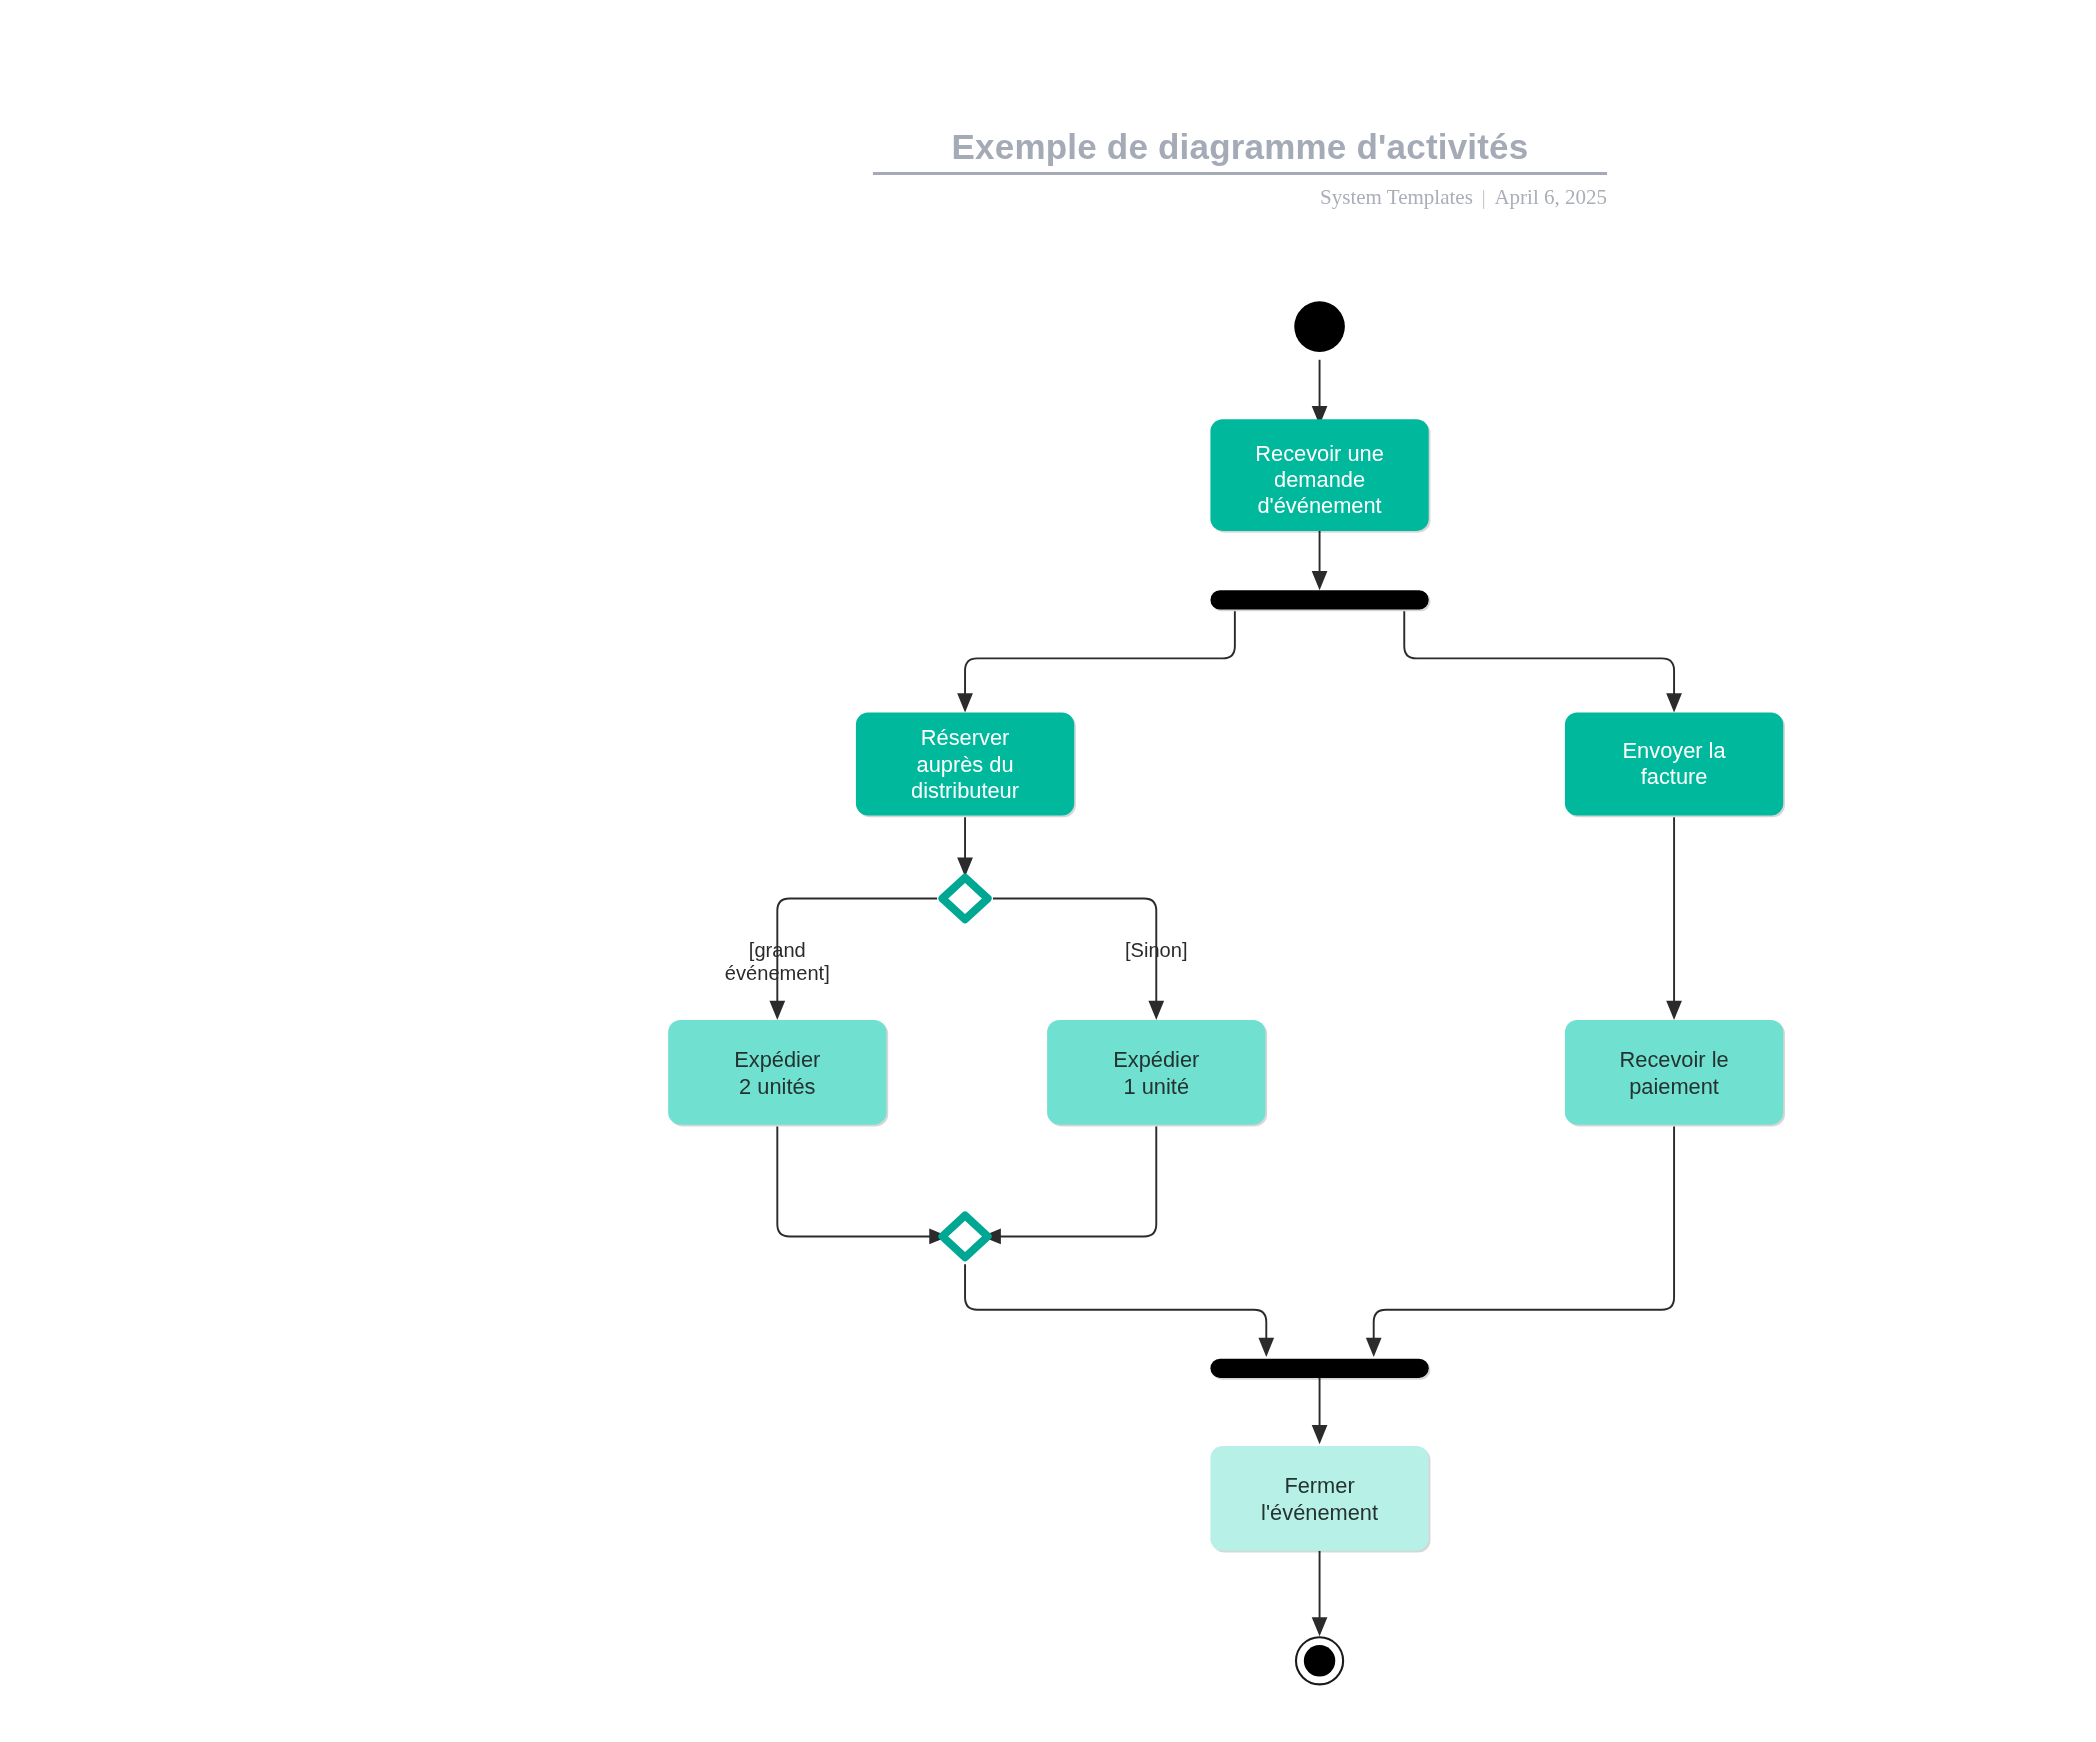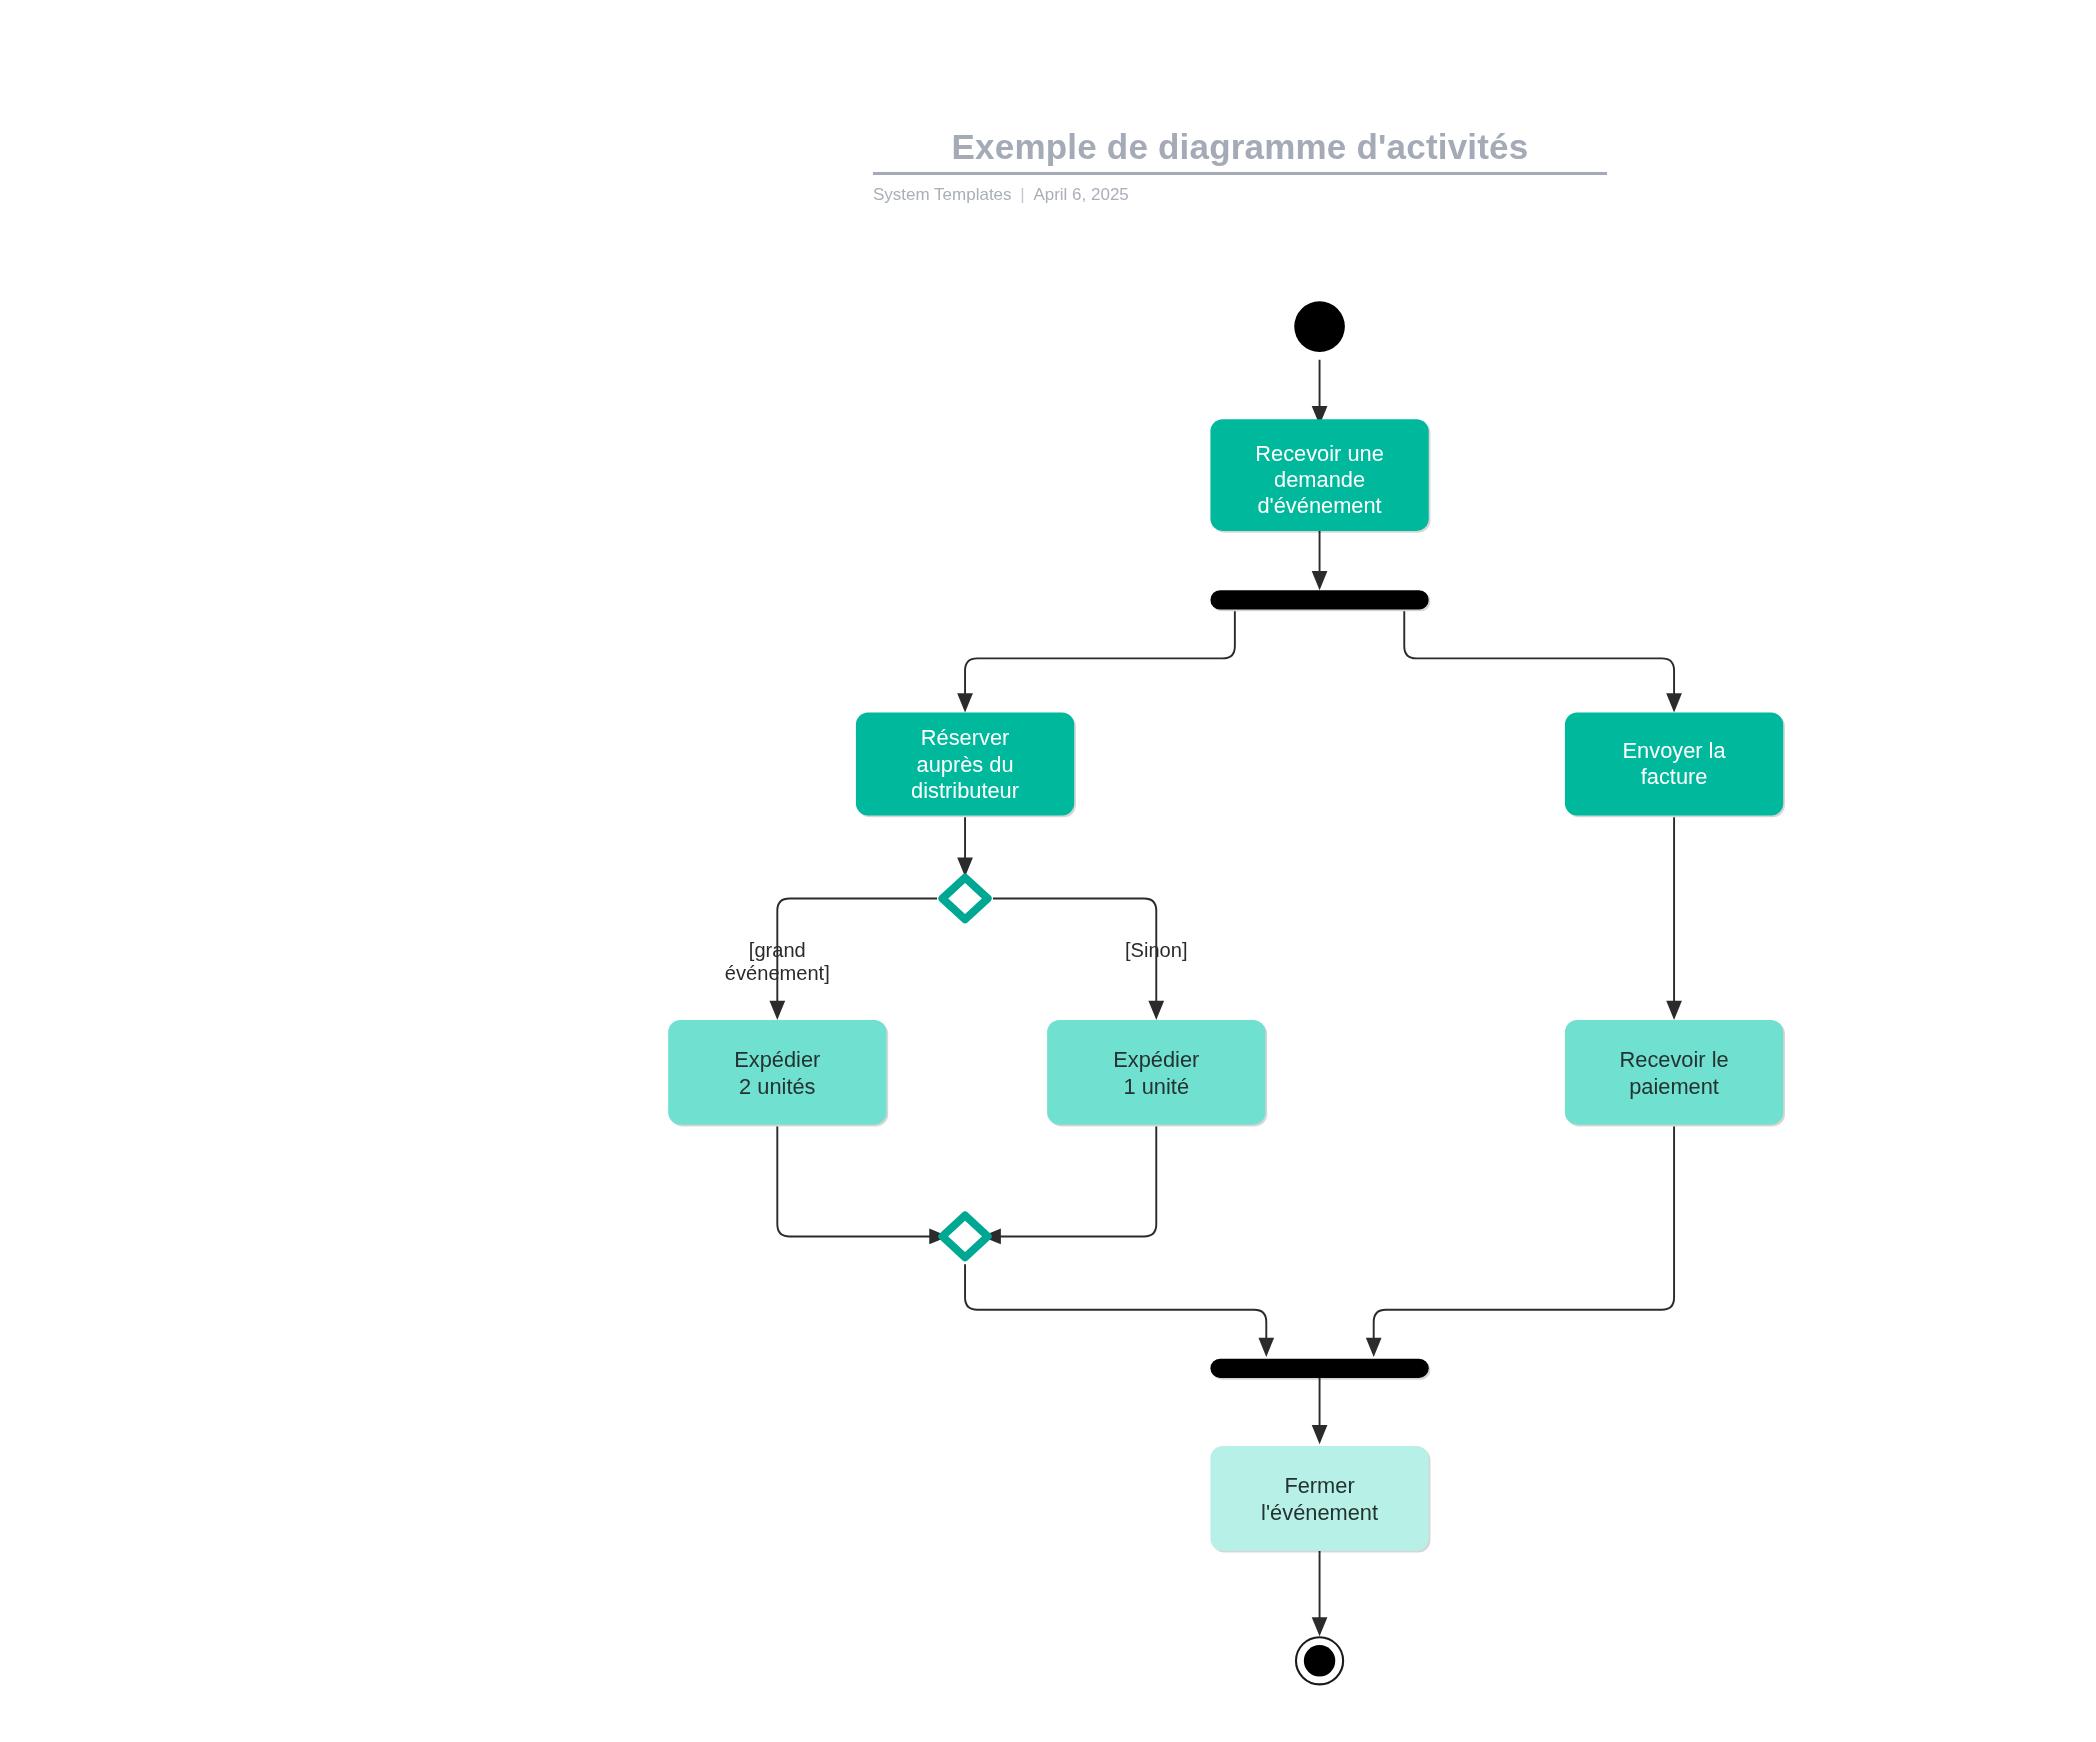--- a/index.html
+++ b/index.html
@@ -49,24 +49,25 @@
     margin-top: 5.2px;
     height: 2.6px;
     background: #a4aab6;
     width: 734px;
   }
   .subtitle {
     position: absolute;
     left: 873px;
     top: 185px;
     width: 734px;
-    text-align: left;
-    font-size: 17px;
+    text-align: right;
+    font-size: 21px;
     color: #a9aeb9;
     white-space: nowrap;
+    font-family: Liberation Serif, serif;
   }
   .subtitle .sep {
     display: inline-block;
     margin: 0 8.7px;
     color: #c3c7d0;
   }
 
   
   svg.diagram {
     position: absolute;

